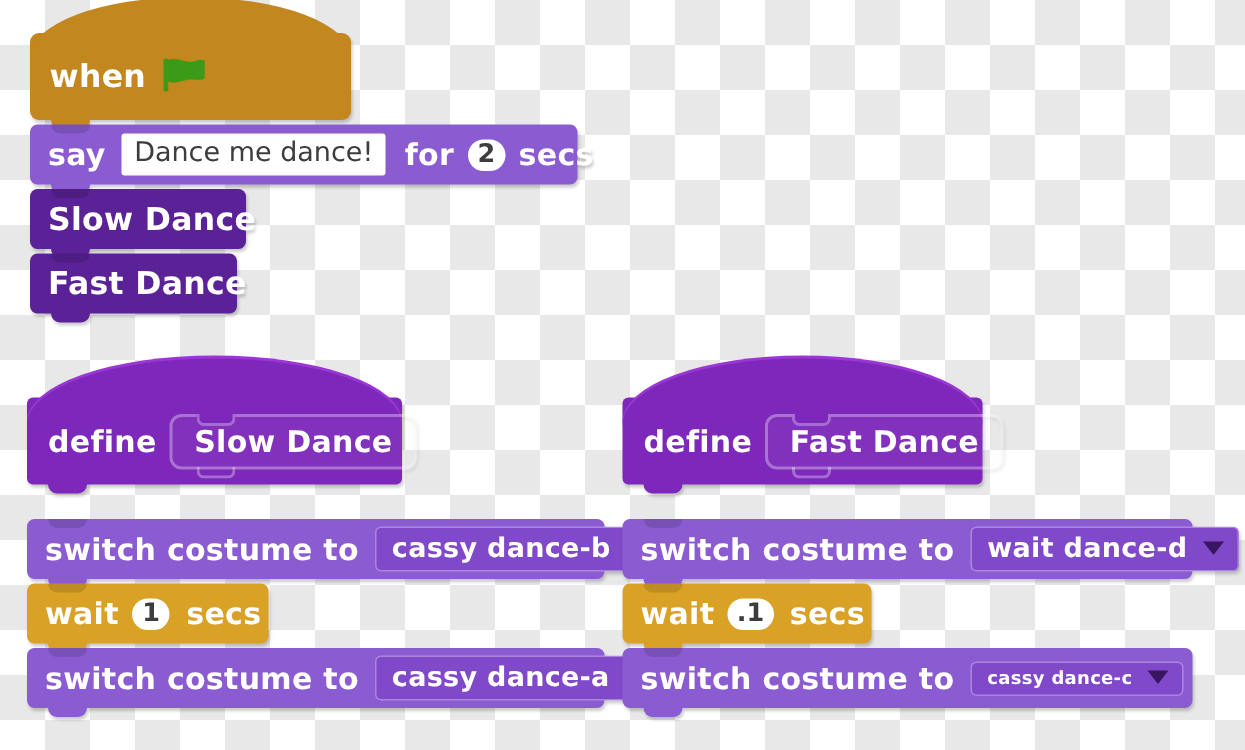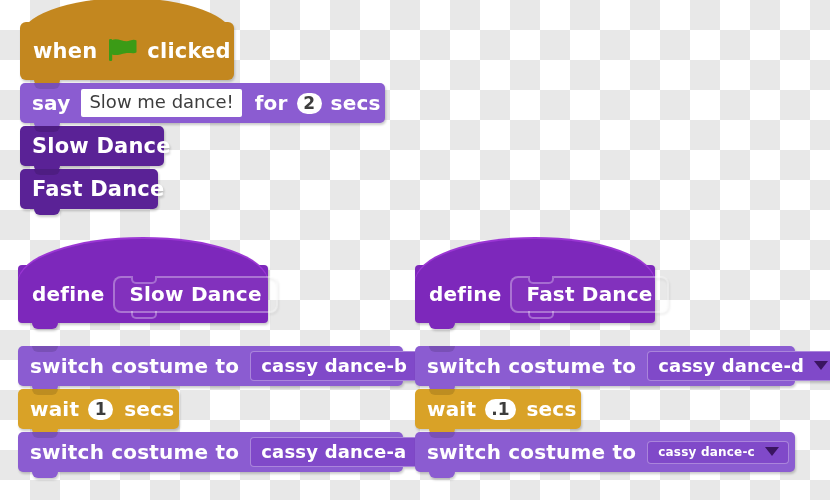--- a/index.html
+++ b/index.html
@@ -193,28 +193,27 @@
     <div class="bump-bot" style="background:#c3871f;"></div>
     <span class="lbl" style="position:relative; margin-left:13px;">when</span>
     <span class="flag" style="position:relative; margin:0 9px 2px 11px;">
       <svg viewBox="0 0 30 26" width="30" height="26" aria-hidden="true">
         <rect x="1" y="2" width="3.2" height="22" rx="1.2" fill="#3b9b16"></rect>
         <path d="M4 3 C10 0.2, 16 6.2, 22 3.6 C25 2.4, 27 2.6, 28.5 3.4
                  L28.5 15.2 C26 17.2, 22 15.4, 17.5 16.2
                  C12.5 17.1, 8 19.2, 4 17.4 Z" fill="#3b9b16"></path>
       </svg>
     </span>
-    <span class="lbl" style="position:relative;">clicked</span>
   </div>
 
   <div class="blk" style="left:20px; top:83px; width:365px; height:40px; background:#8b5cd1; border-radius:5px; font-size:20px;">
     <div class="bump-top-cut"></div>
     <div class="bump-bot" style="background:#8b5cd1;"></div>
     <span class="lbl" style="margin-left:12px;">say</span>
-    <span class="text-input" style="margin-left:11px; font-size:18px;" title="Hello!">Slow me dance!</span>
+    <span class="text-input" style="margin-left:11px; font-size:18px;" title="Hello!">Dance me dance!</span>
     <span class="lbl" style="margin-left:13px;">for</span>
     <span class="num-oval" style="margin-left:9px; font-size:17px;">2</span>
     <span class="lbl" style="margin-left:9px;">secs</span>
   </div>
 
   <div class="blk" style="left:20px; top:126px; width:144px; height:40px; background:#5a2296; border-radius:5px; font-size:21px;">
     <div class="bump-top-cut"></div>
     <div class="bump-bot" style="background:#5a2296;"></div>
     <span class="lbl" style="margin-left:12px;">Slow  Dance</span>
   </div>
@@ -271,21 +270,21 @@
     <span class="proto" style="margin-left:9px; font-size:20px;">
       <span class="lbl">Fast  Dance</span>
     </span>
   </div>
 
   <div class="blk" style="left:415px; top:346px; width:380px; height:40px; background:#8b5cd1; border-radius:5px; font-size:20px;">
     <div class="bump-top-cut"></div>
     <div class="bump-bot" style="background:#8b5cd1;"></div>
     <span class="lbl" style="margin-left:12px;">switch  costume  to</span>
     <span class="dropdown" style="margin-left:11px; background:#8049c9;">
-      <span class="lbl" style="font-size:18px;">cassy dance-d</span>
+      <span class="lbl" style="font-size:18px;">wait dance-d</span>
       <span class="dd-caret"></span>
     </span>
   </div>
 
   <div class="blk" style="left:415px; top:389px; width:166px; height:40px; background:#d9a227; border-radius:5px; font-size:20px;">
     <div class="bump-top-cut"></div>
     <div class="bump-bot" style="background:#d9a227;"></div>
     <span class="lbl" style="margin-left:12px;">wait</span>
     <span class="num-oval" style="margin-left:9px; font-size:17px;">.1</span>
     <span class="lbl" style="margin-left:11px;">secs</span>

